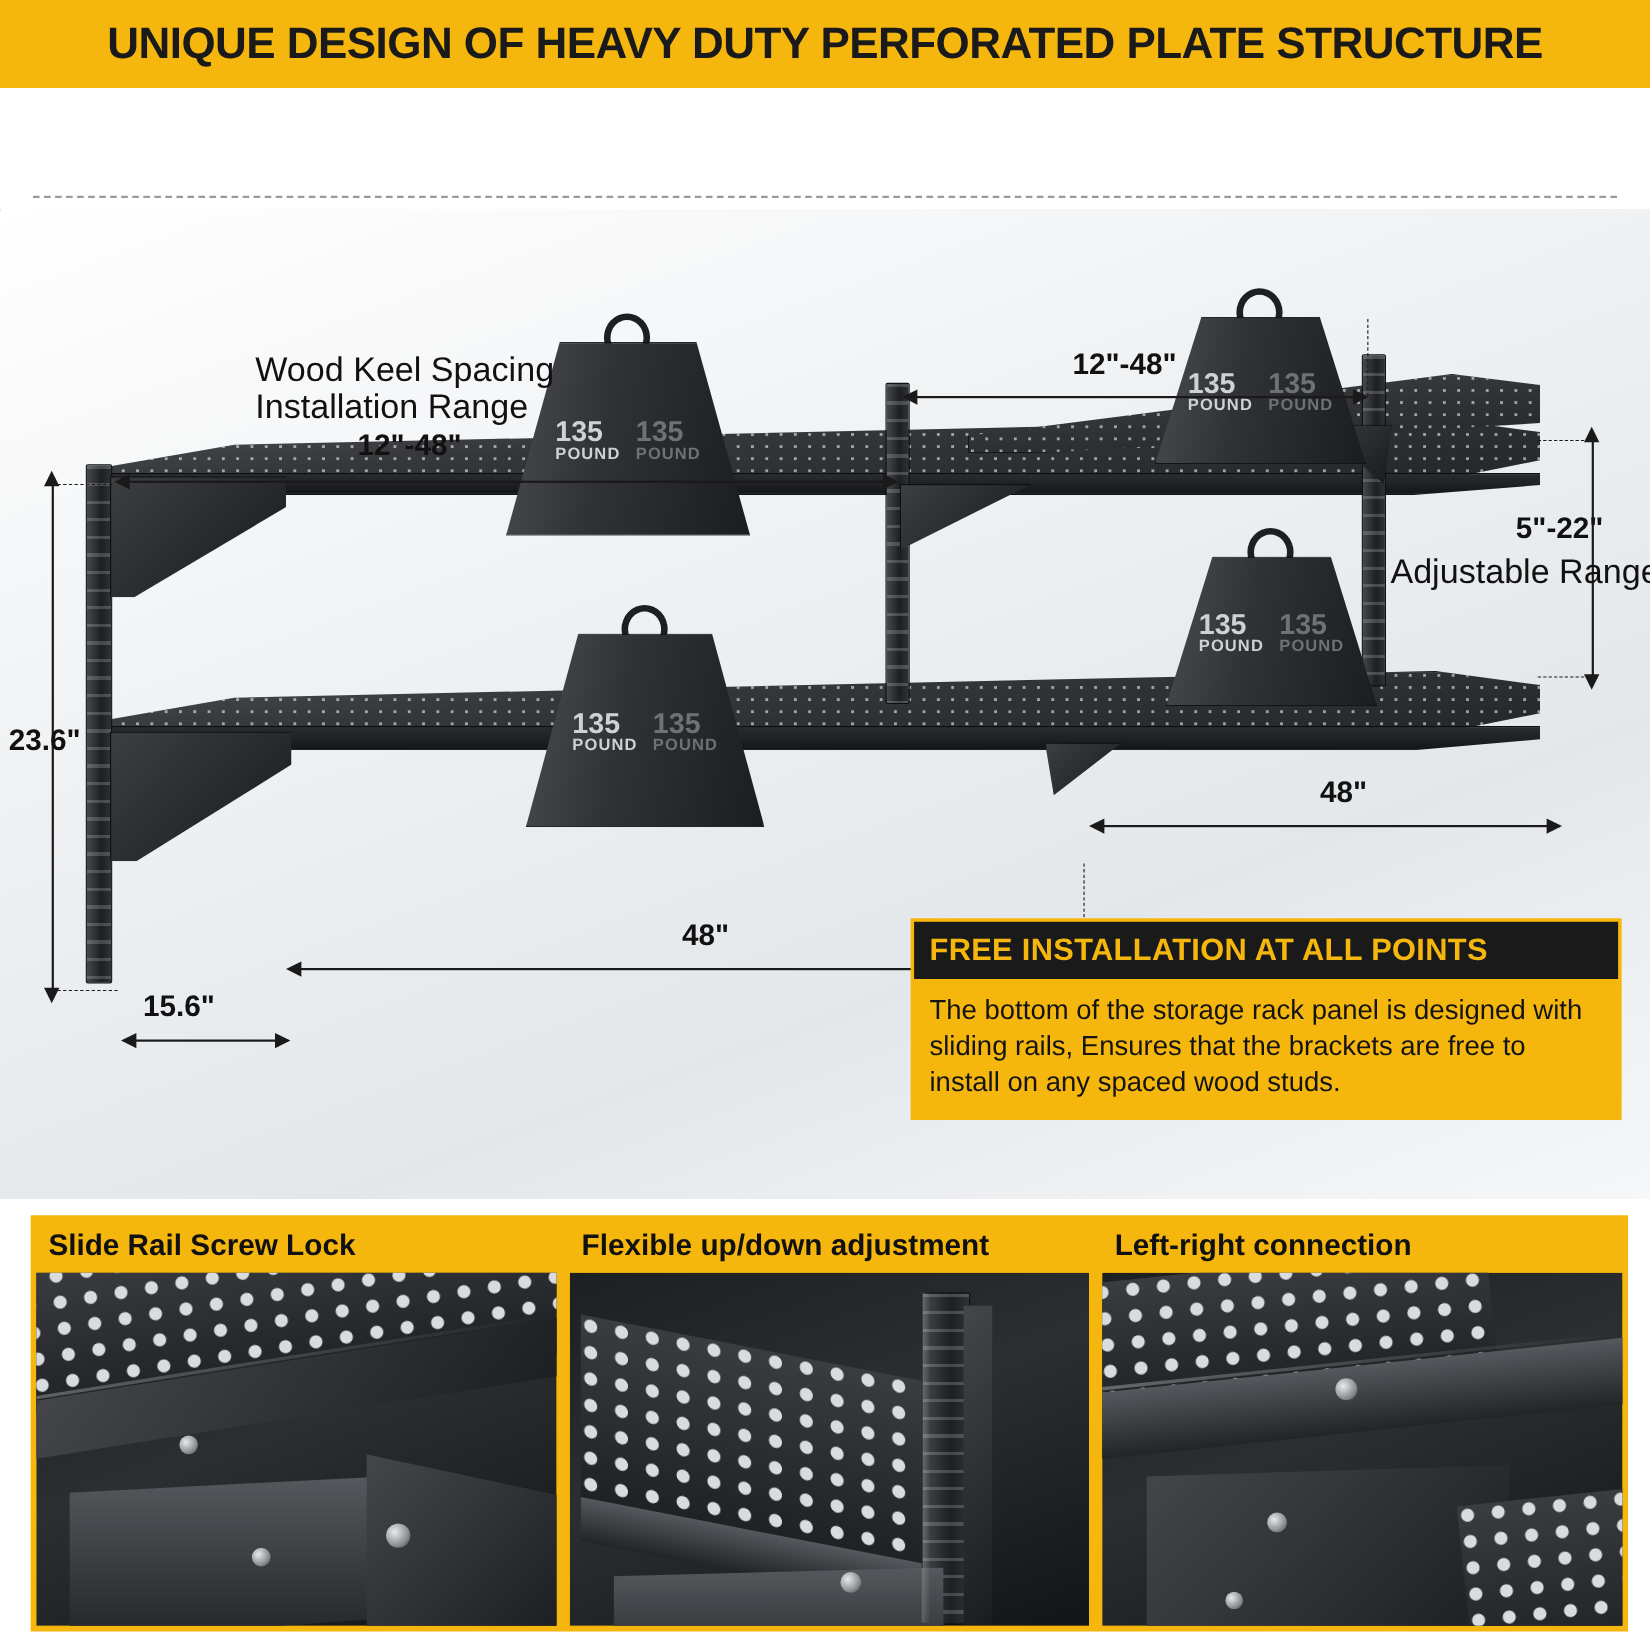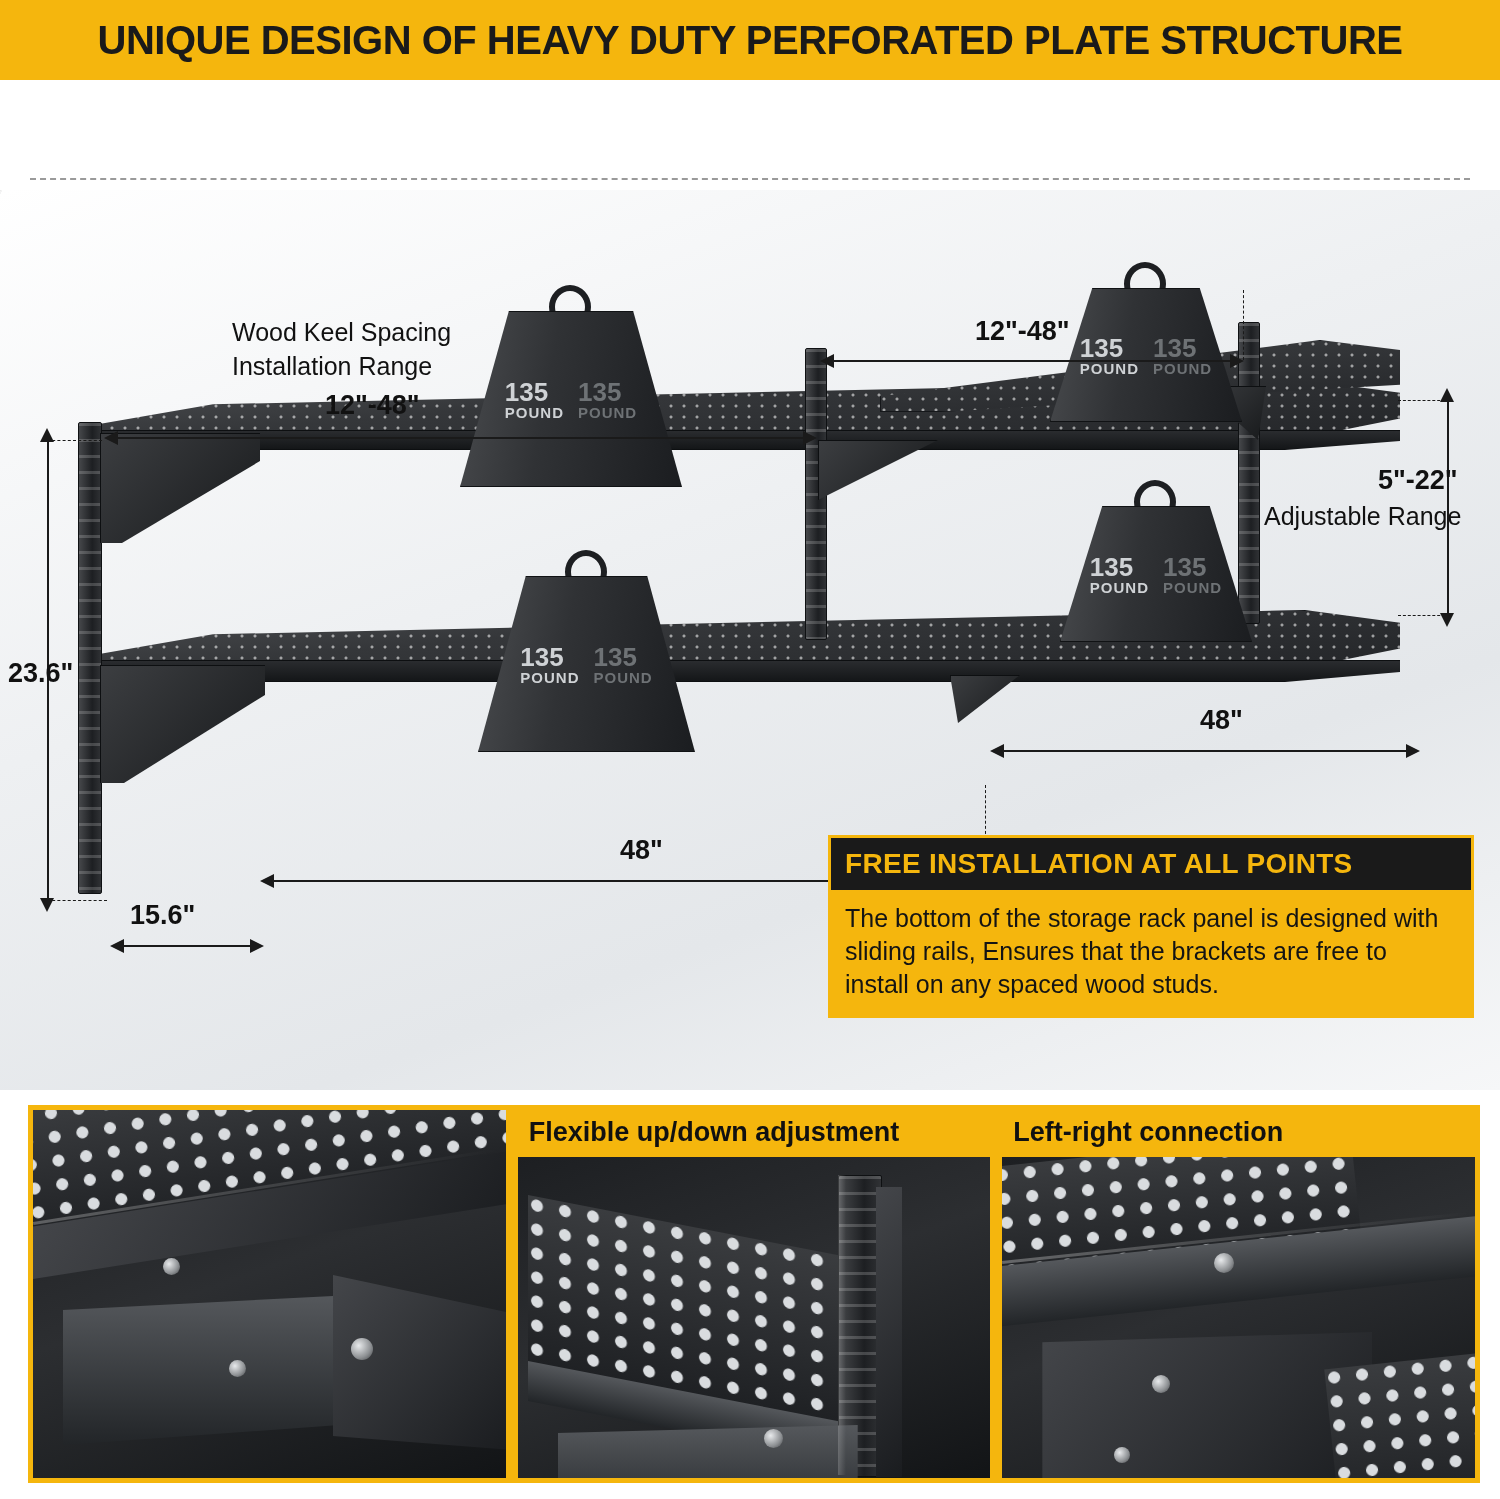--- a/index.html
+++ b/index.html
@@ -89,21 +89,21 @@
   .weight .unit{font-size:15px;font-weight:bold;letter-spacing:1px;display:block;}
   .weight .lbl.dim{color:#6e7275;}
 
   
   .dim-line{position:absolute;background:#1a1a1a;}
   .dim-line.h{height:1.5px;}
   .dim-line.v{width:1.5px;}
   .dim-dash{position:absolute;border-top:1.5px dashed #1a1a1a;}
   .dim-dash.v{border-top:none;border-left:1.5px dashed #1a1a1a;}
   .dim-text{position:absolute;font-size:27px;font-weight:600;color:#111;white-space:nowrap;}
-  .dim-text.sm{font-size:25px;font-weight:500;}
+  .dim-text.sm{font-size:31px;font-weight:500;}
   .arrow{position:absolute;width:0;height:0;}
   .arrow.l{border-top:7px solid transparent;border-bottom:7px solid transparent;border-right:14px solid #1a1a1a;}
   .arrow.r{border-top:7px solid transparent;border-bottom:7px solid transparent;border-left:14px solid #1a1a1a;}
   .arrow.u{border-left:7px solid transparent;border-right:7px solid transparent;border-bottom:14px solid #1a1a1a;}
   .arrow.d{border-left:7px solid transparent;border-right:7px solid transparent;border-top:14px solid #1a1a1a;}
 
   
   .callout{
     position:absolute;left:828px;top:645px;width:640px;
     background:#F5B60D;border:3px solid #F5B60D;
@@ -287,20 +287,21 @@
     <div class="callout">
       <div class="callout-head">FREE INSTALLATION AT ALL POINTS</div>
       <div class="callout-body">The bottom of the storage rack panel is designed with sliding rails, Ensures that the brackets are free to install on any spaced wood studs.</div>
     </div>
 
   </div>
 
   <div class="panels">
 
     <div class="panel">
+      <div class="panel-title">Slide Rail Screw Lock</div>
       <div class="panel-img">
         <div class="perf" style="left:-20px;top:0;width:520px;height:150px;transform:rotate(-9deg);transform-origin:left top;"></div>
         <div class="metal" style="left:-10px;top:118px;width:520px;height:52px;transform:rotate(-9deg);transform-origin:left top;"></div>
         <div class="metal2" style="left:30px;top:185px;width:290px;height:150px;clip-path:polygon(0 10%,100% 0,100% 86%,0 100%);"></div>
         <div class="metal" style="left:300px;top:165px;width:180px;height:175px;clip-path:polygon(0 0,100% 22%,100% 100%,0 92%);"></div>
         <div class="screw" style="left:130px;top:148px;width:17px;height:17px;"></div>
         <div class="screw" style="left:318px;top:228px;width:22px;height:22px;"></div>
         <div class="screw" style="left:196px;top:250px;width:17px;height:17px;"></div>
         <div class="hl" style="left:0;top:112px;width:470px;height:3px;transform:rotate(-9deg);transform-origin:left top;opacity:.5;"></div>
       </div>

